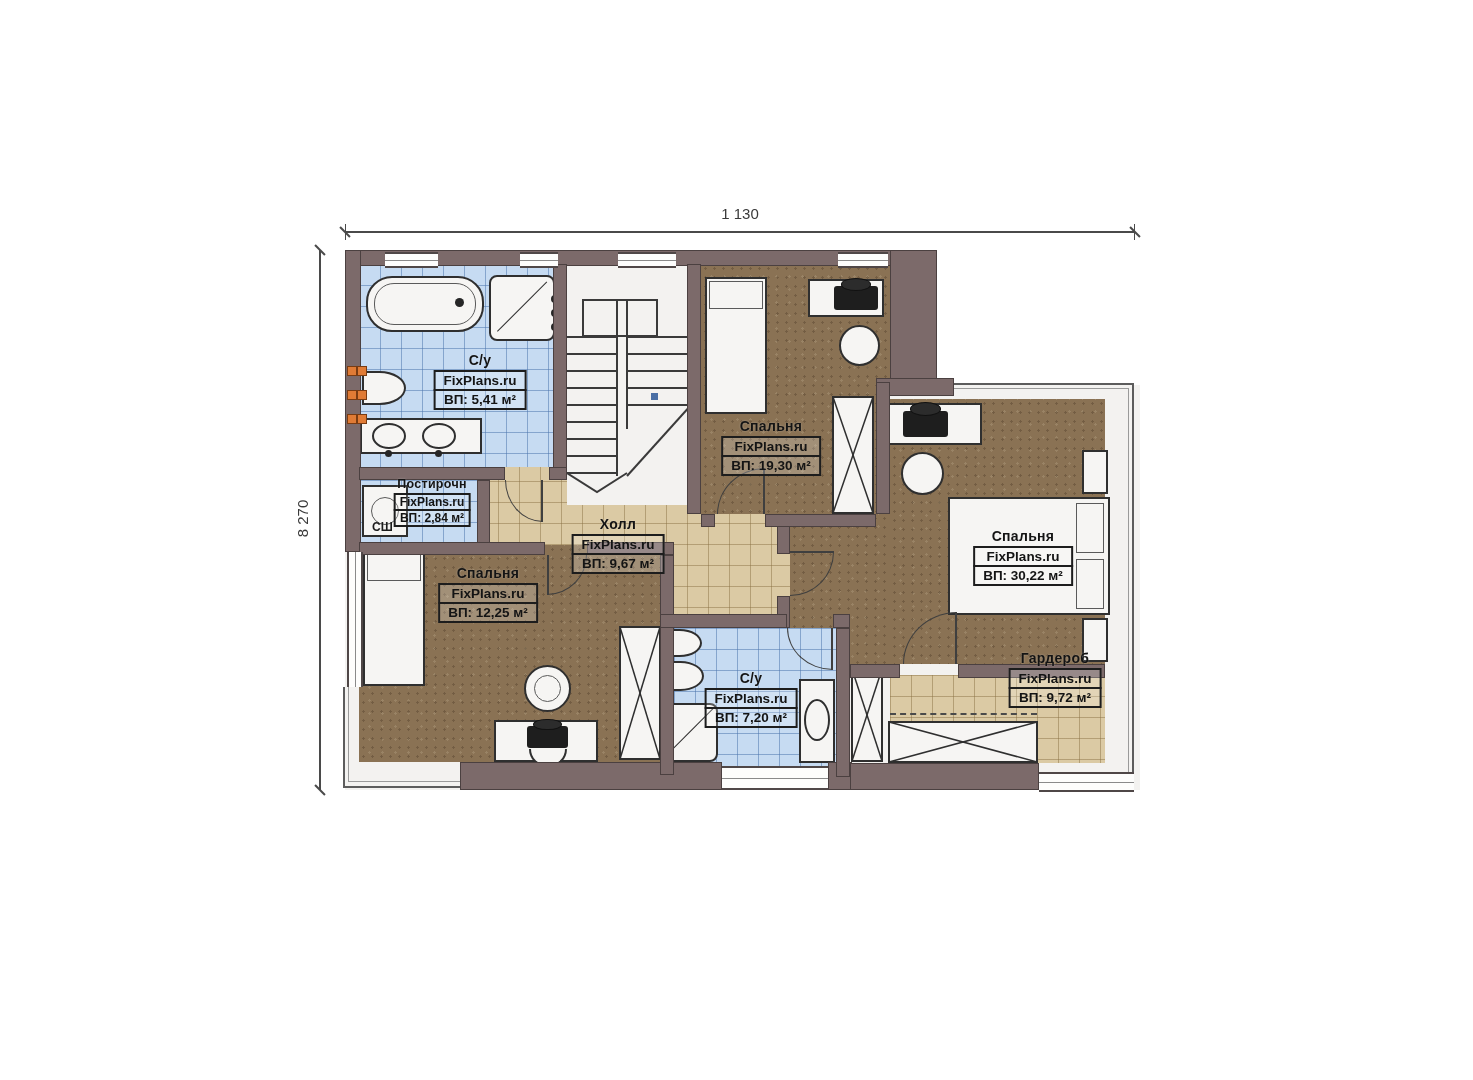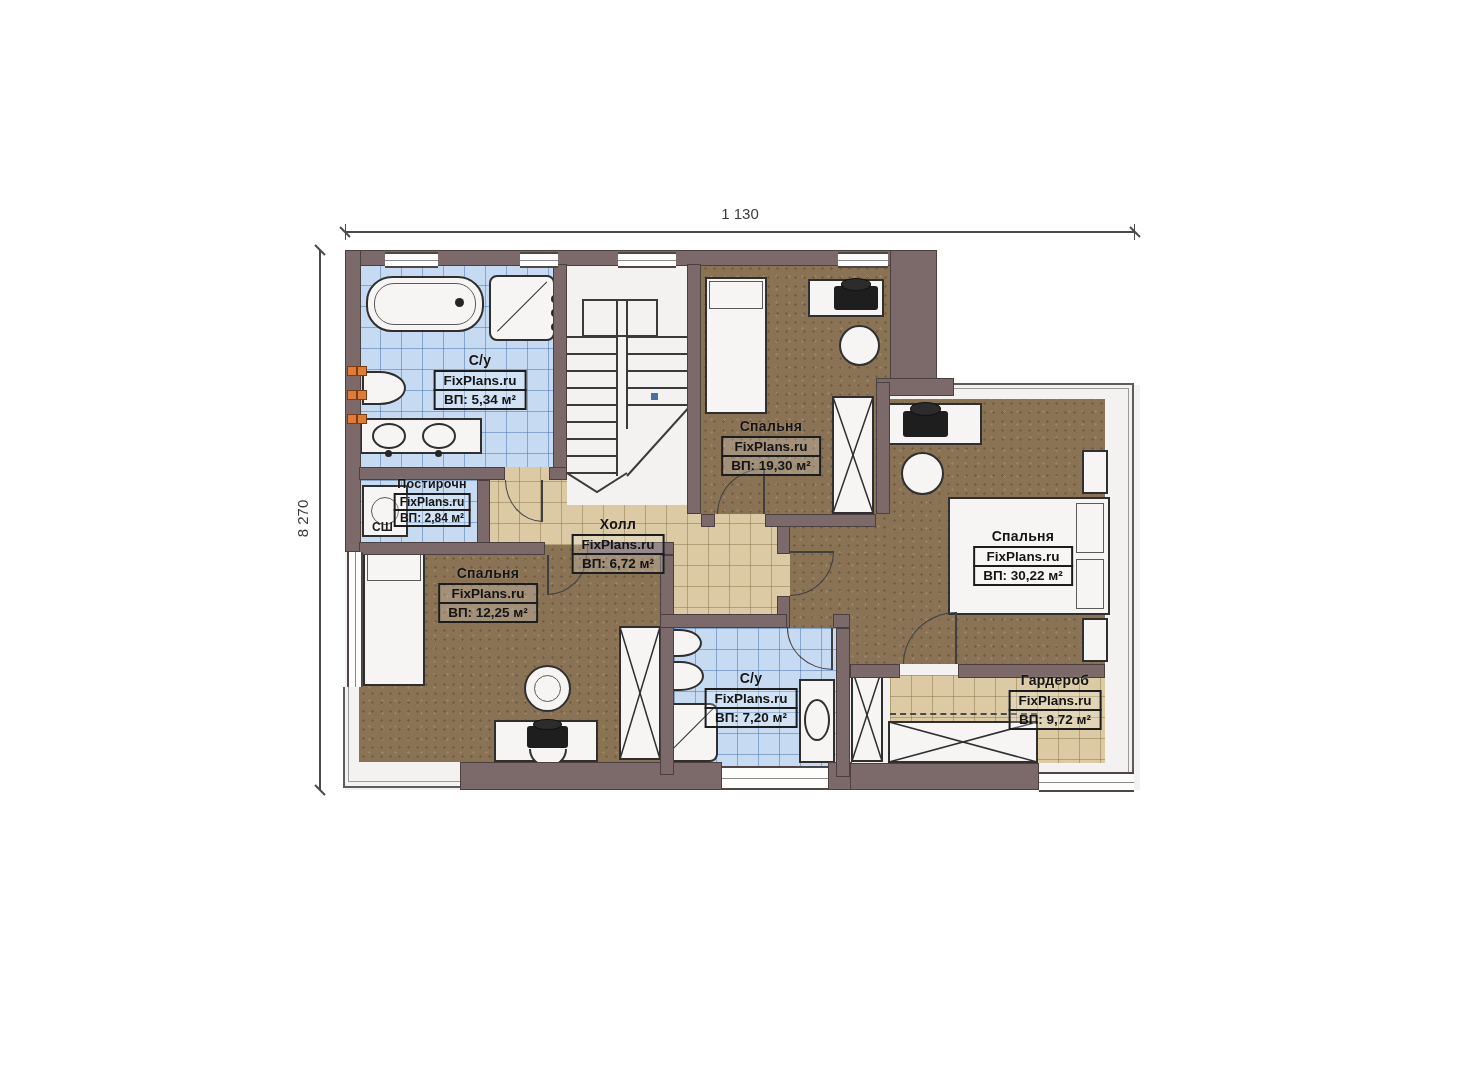--- a/index.html
+++ b/index.html
@@ -236,38 +236,38 @@
   <div class="leaf" style="left:790px;top:551px;width:44px;height:2px;"></div>
   <div class="arc arc-bl" style="left:787px;top:628px;width:46px;height:42px;"></div>
   <div class="leaf" style="left:831px;top:628px;width:2px;height:42px;"></div>
   <div class="arc arc-tl" style="left:903px;top:612px;width:54px;height:52px;"></div>
   <div class="leaf" style="left:955px;top:612px;width:2px;height:52px;"></div>
 
   <div class="room-label" style="left:480px;top:352px;">
     <div class="rname">С/у</div>
     <div class="boxes">
       <span class="rbox">FixPlans.ru</span>
-      <span class="rbox">ВП: 5,34 м²</span>
+      <span class="rbox">ВП: 5,41 м²</span>
     </div>
   </div>
 
   <div class="room-label small" style="left:432px;top:477px;">
     <div class="rname">Постирочн</div>
     <div class="boxes">
       <span class="rbox">FixPlans.ru</span>
       <span class="rbox">ВП: 2,84 м²</span>
     </div>
   </div>
   <div class="dim" style="left:372px;top:520px;font-weight:bold;font-size:12px;color:#1c1c1c;">СШ</div>
 
   <div class="room-label" style="left:618px;top:516px;">
     <div class="rname">Холл</div>
     <div class="boxes">
       <span class="rbox">FixPlans.ru</span>
-      <span class="rbox">ВП: 6,72 м²</span>
+      <span class="rbox">ВП: 9,67 м²</span>
     </div>
   </div>
 
   <div class="room-label" style="left:771px;top:418px;">
     <div class="rname">Спальня</div>
     <div class="boxes">
       <span class="rbox">FixPlans.ru</span>
       <span class="rbox">ВП: 19,30 м²</span>
     </div>
   </div>
@@ -289,21 +289,21 @@
   </div>
 
   <div class="room-label" style="left:751px;top:670px;">
     <div class="rname">С/у</div>
     <div class="boxes">
       <span class="rbox">FixPlans.ru</span>
       <span class="rbox">ВП: 7,20 м²</span>
     </div>
   </div>
 
-  <div class="room-label" style="left:1055px;top:672px;">
+  <div class="room-label" style="left:1055px;top:650px;">
     <div class="rname">Гардероб</div>
     <div class="boxes">
       <span class="rbox">FixPlans.ru</span>
       <span class="rbox">ВП: 9,72 м²</span>
     </div>
   </div>
 
 </div>
 
 </body></html>

